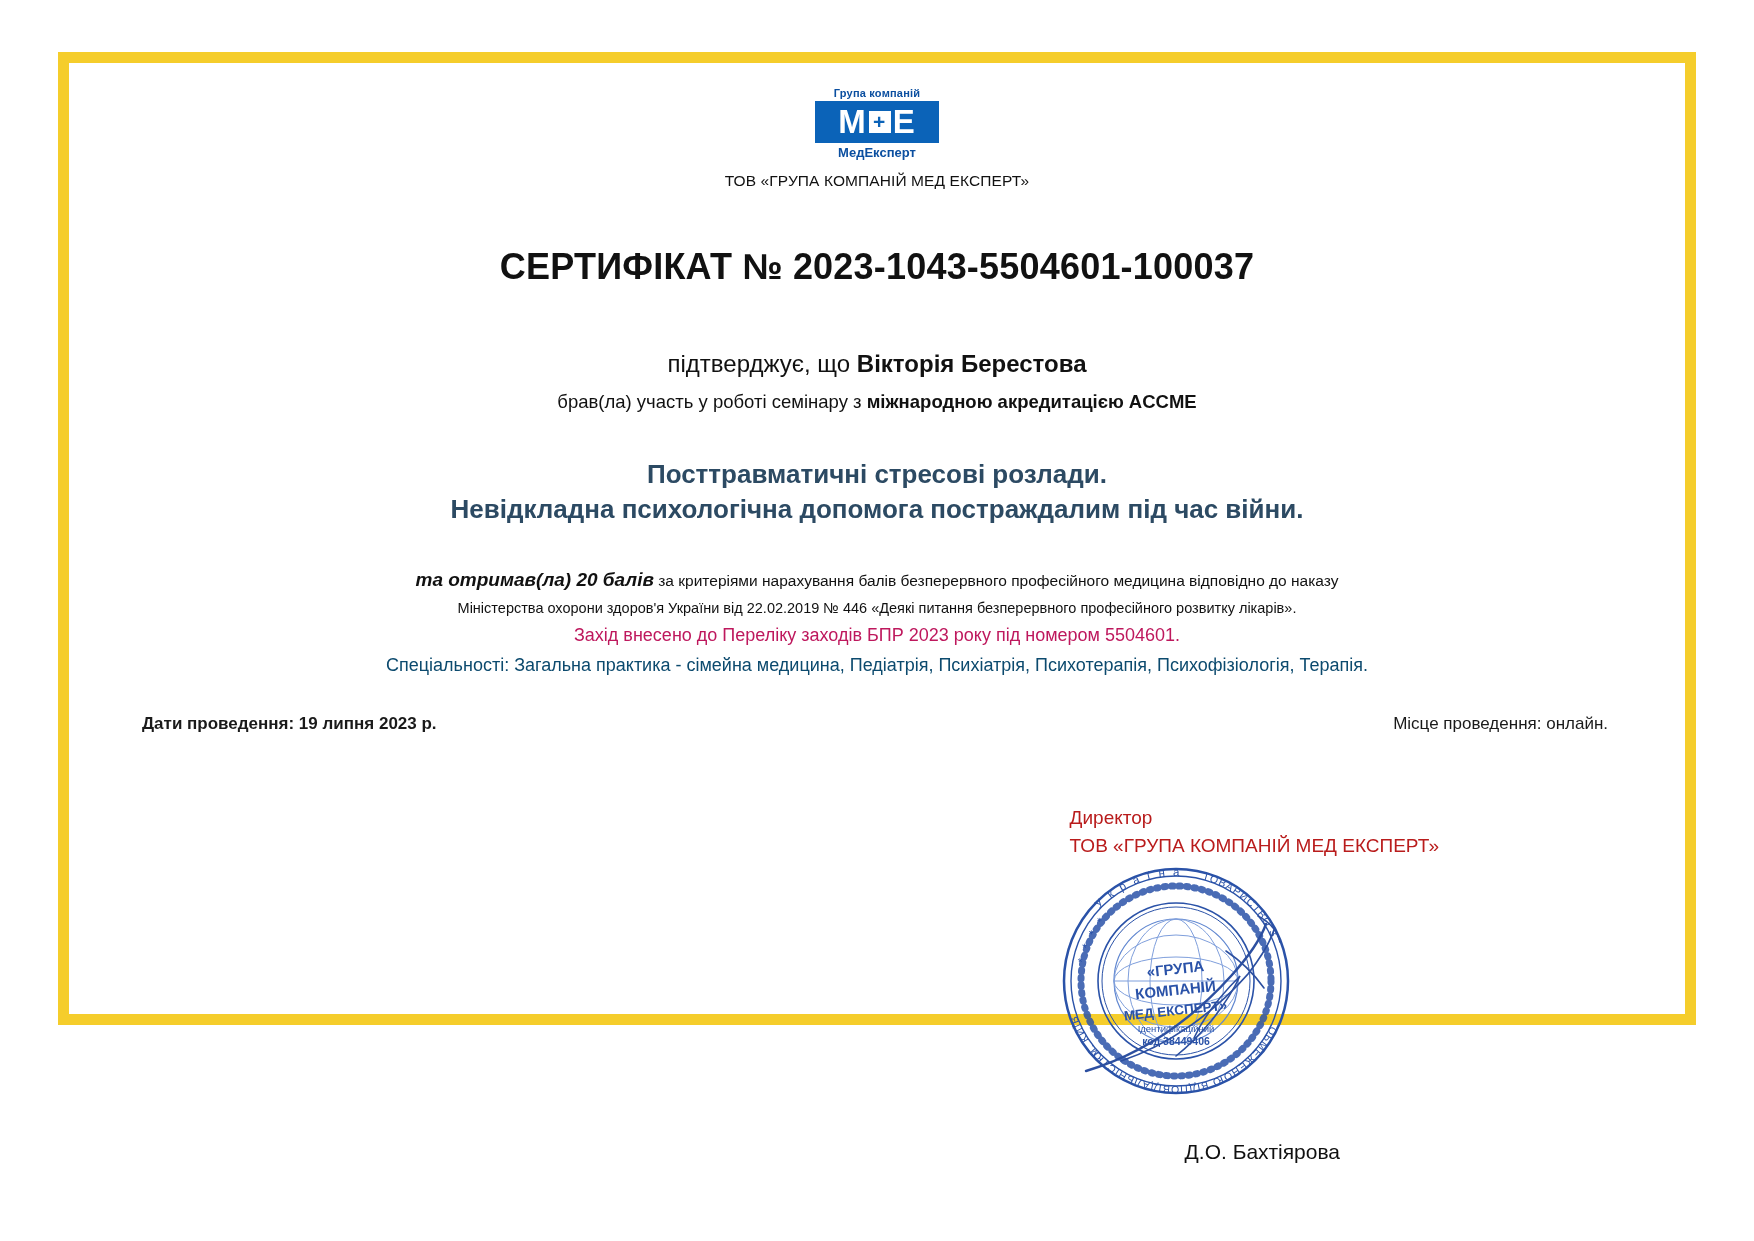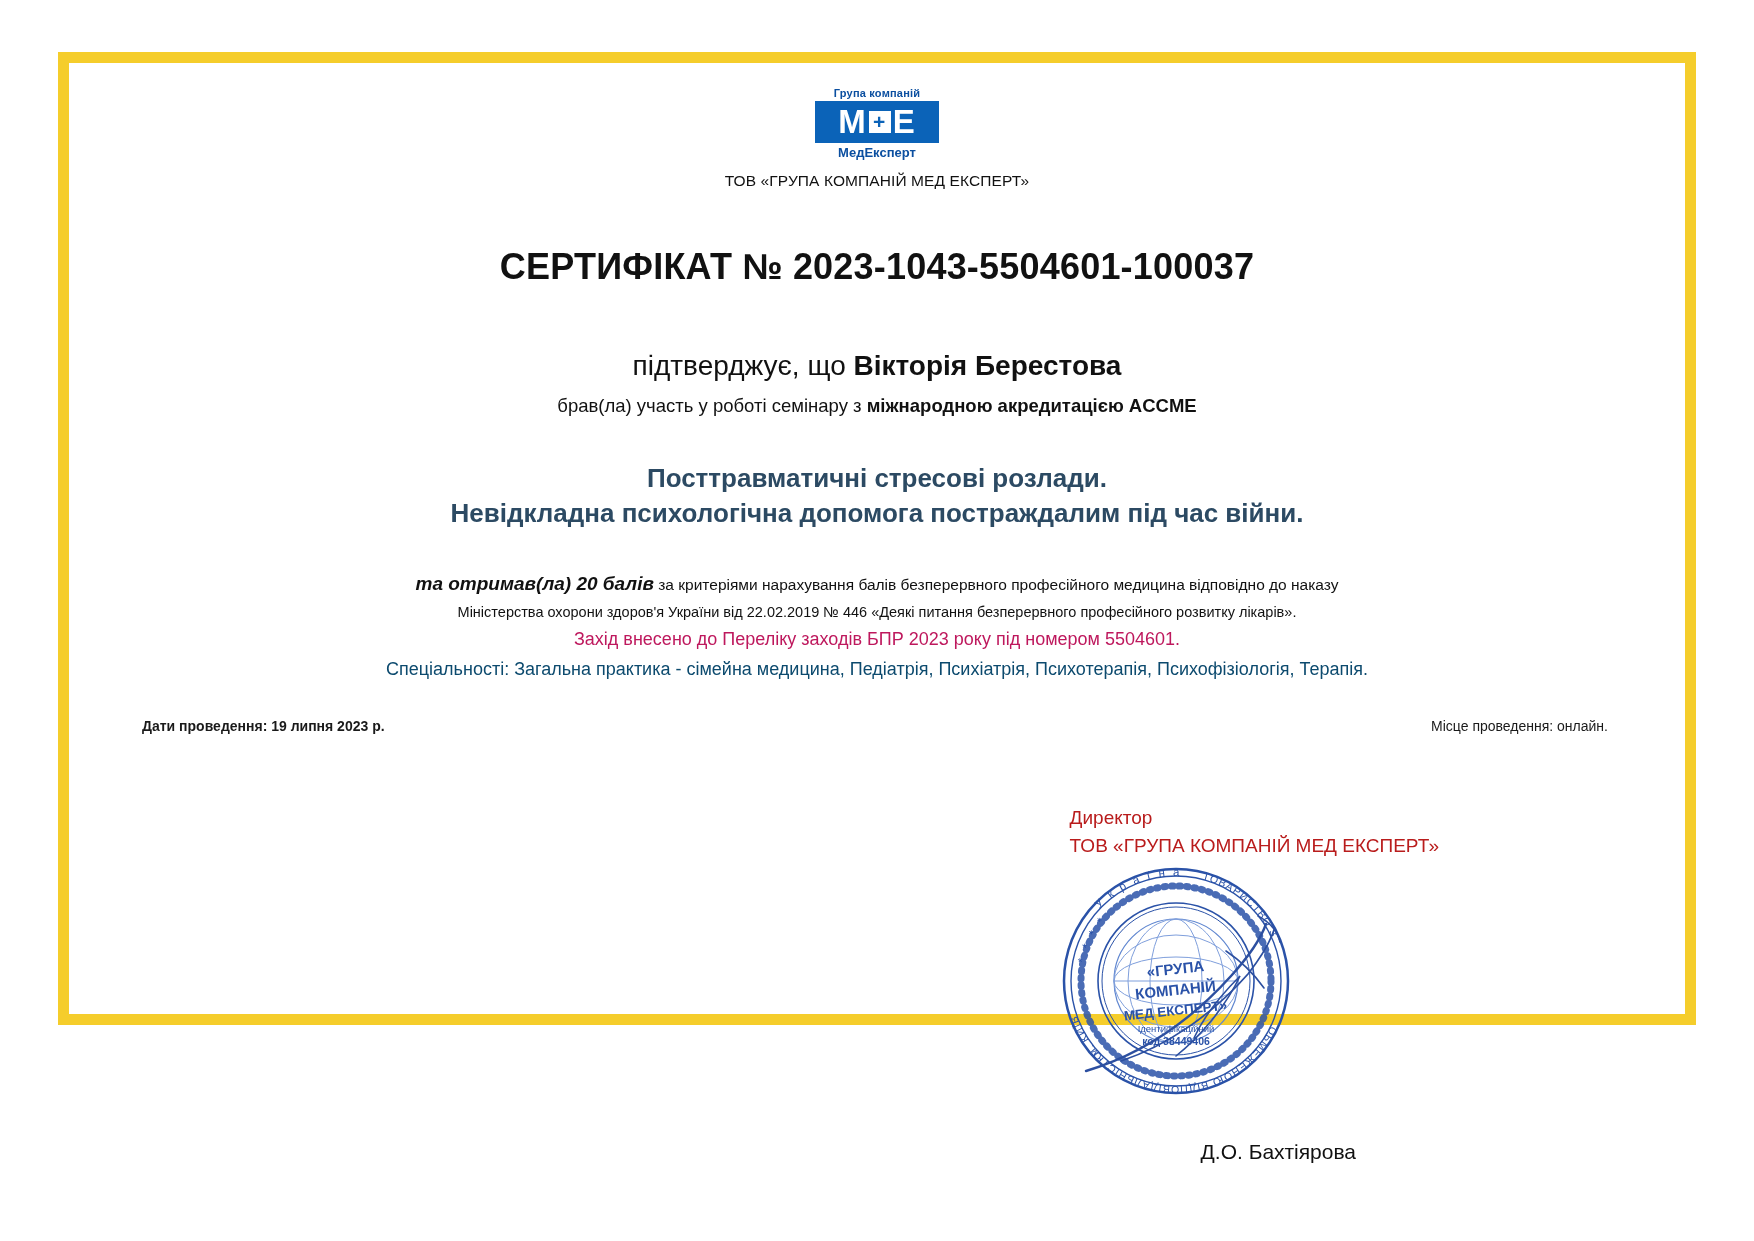--- a/index.html
+++ b/index.html
@@ -99,21 +99,21 @@
     margin-top: 56px;
     font-size: 36px;
     font-weight: bold;
     letter-spacing: 0.2px;
     color: #111;
   }
 
   
   .confirm-line {
     margin-top: 62px;
-    font-size: 28px;
+    font-size: 24px;
     color: #111;
   }
   .confirm-line .name {
     font-weight: bold;
   }
   .participation-line {
     margin-top: 13px;
     font-size: 18.5px;
     color: #111;
   }
@@ -156,21 +156,21 @@
     color: #0c4a6e;
   }
 
   
   .dates-row {
     margin-top: 38px;
     display: flex;
     justify-content: space-between;
     align-items: baseline;
     padding: 0 18px 0 14px;
-    font-size: 14px;
+    font-size: 17px;
   }
   .dates-row .left { font-weight: bold; }
   .dates-row .right { font-weight: normal; }
 
   
   .sign-block {
     margin-top: 70px;
     position: relative;
     width: 100%;
     height: 360px;
@@ -187,21 +187,21 @@
   }
   .stamp-holder {
     position: absolute;
     right: 300px;
     top: 52px;
     width: 300px;
     height: 250px;
   }
   .signer-name {
     position: absolute;
-    right: 270px;
+    right: 286px;
     bottom: 0;
     font-size: 21px;
     color: #111;
     white-space: nowrap;
   }
   svg { display: block; }
 </style>
 </head>
 <body>
 

